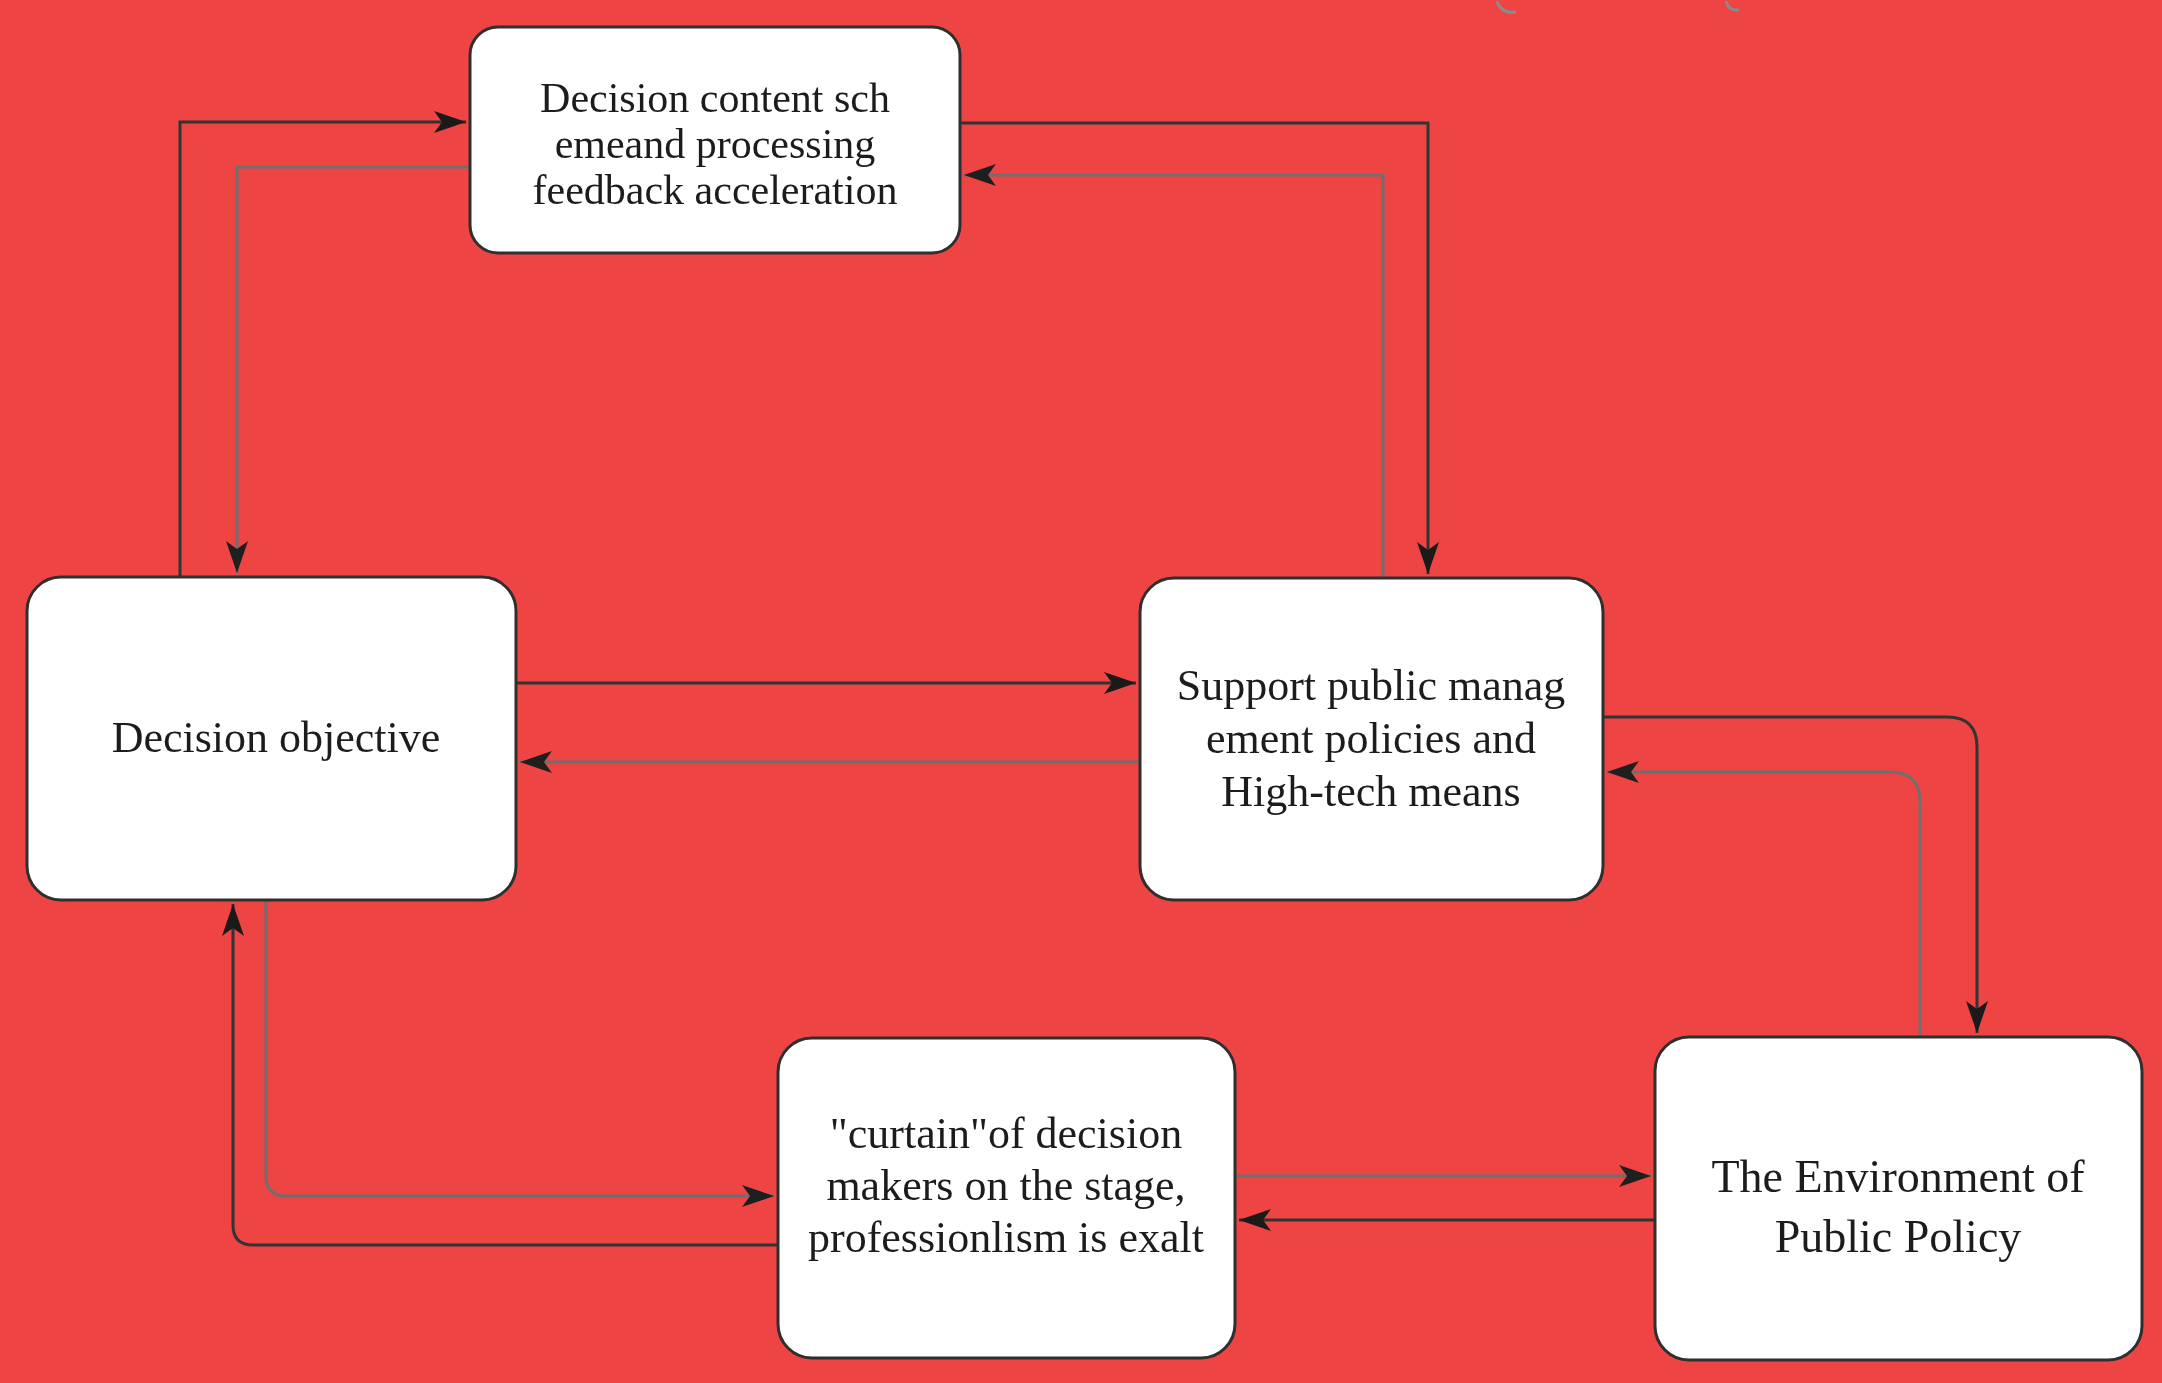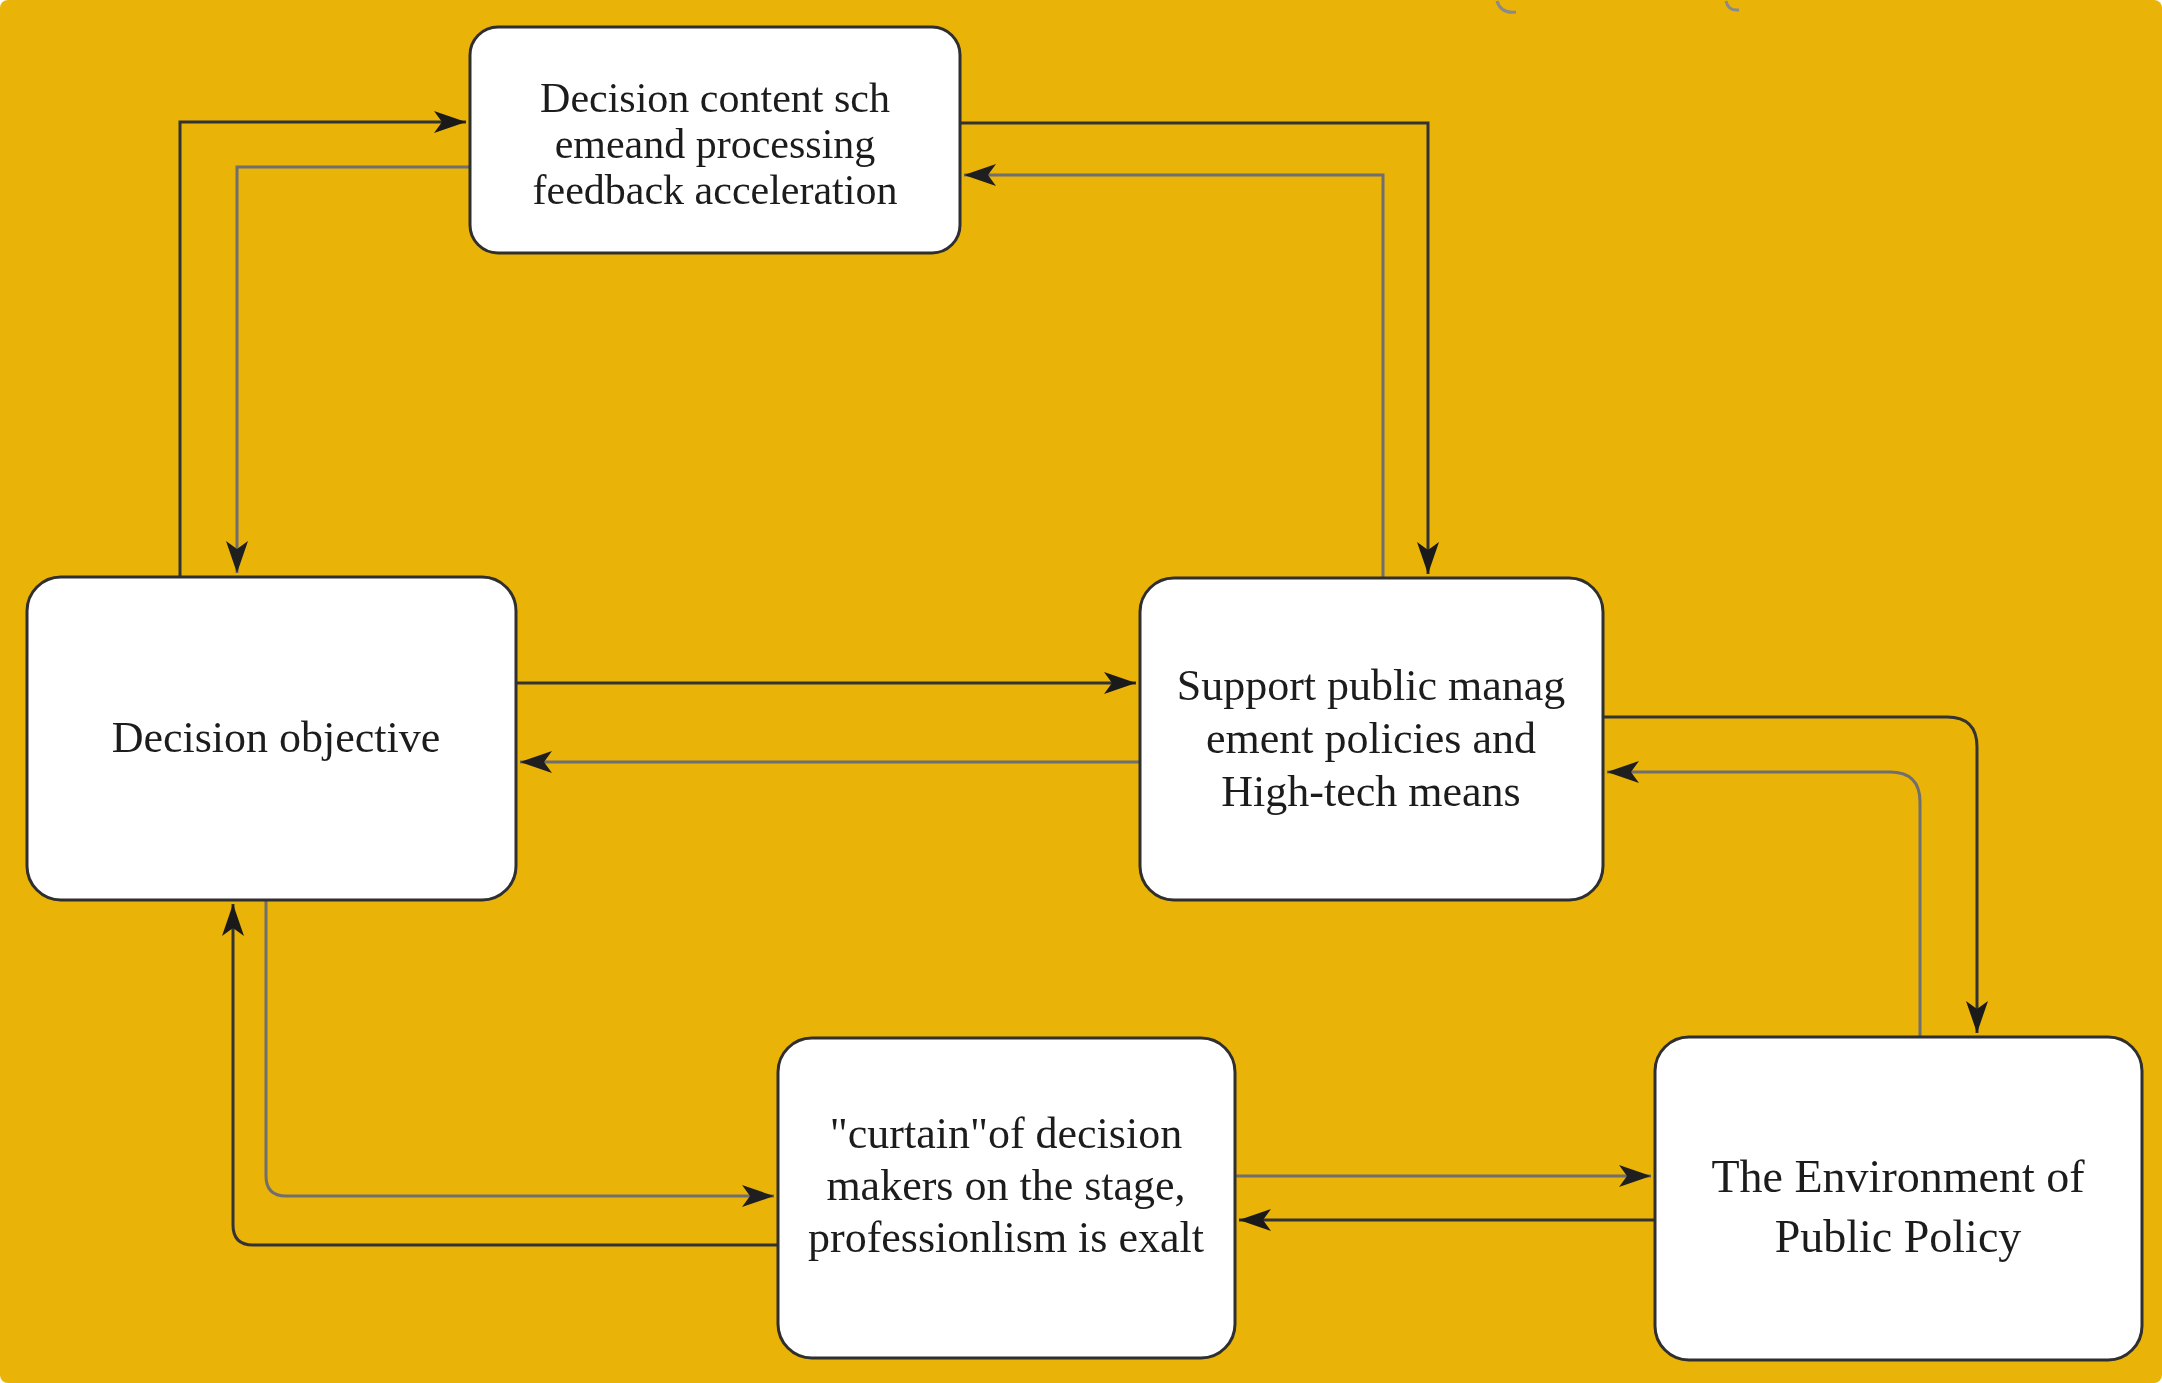--- a/index.html
+++ b/index.html
@@ -4,23 +4,22 @@
 <style>
   html, body {
     margin: 0;
     padding: 0;
     background: #ffffff;
   }
   #stage {
     position: relative;
     width: 2162px;
     height: 1383px;
-    background: #eab308;
+    background: #ef4444;
     overflow: hidden;
-    border-radius: 8px;
   }
   svg { display: block; }
   .node-rect {
     fill: #ffffff;
     stroke: #2f2f2f;
     stroke-width: 3;
   }
   .node-text {
     font-family: "Liberation Serif", "DejaVu Serif", serif;
     fill: #1c1c1c;

